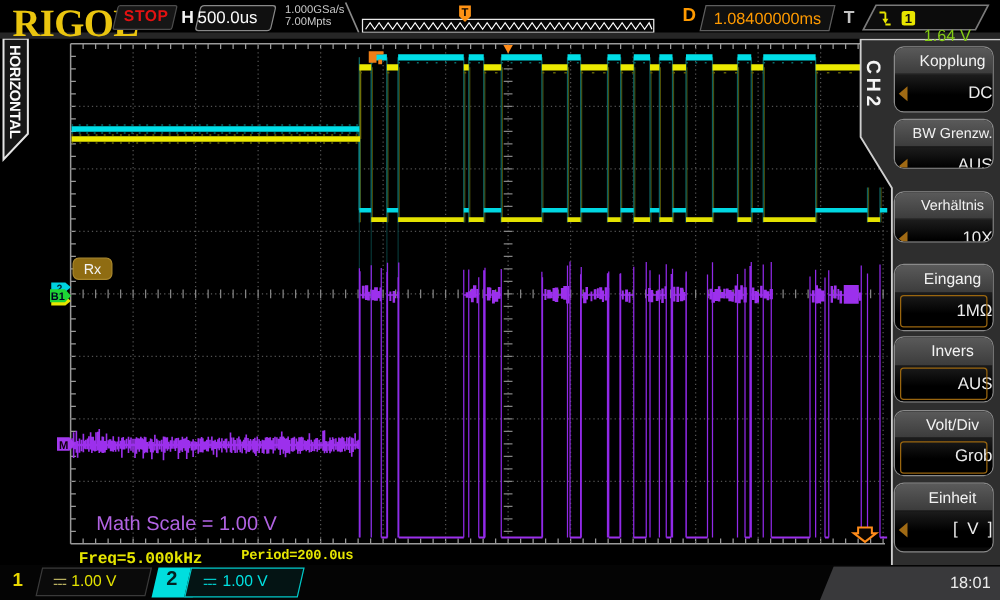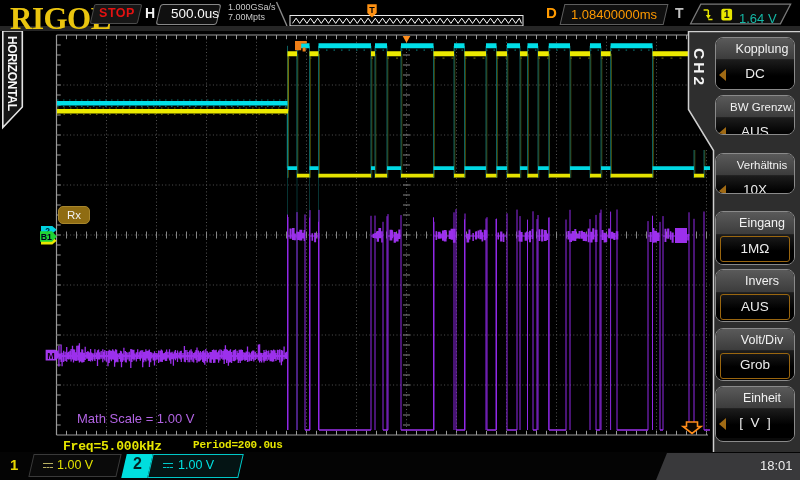--- a/index.html
+++ b/index.html
@@ -10,36 +10,36 @@
 
 #logo { left:10px; top:0.5px; font-family:Liberation Serif, serif; font-weight:bold;
   font-size:31px; color:#eac50f; letter-spacing:-0.5px; }
 #stopbox { left:92px; top:3.5px; width:48px; height:20px; background:#161616;
   border:1.5px solid #4c4c4c; border-radius:2px; }
 #stoptxt { left:96px; top:6px; width:42px; text-align:center; color:#e31212;
   font-size:12.5px; font-weight:bold; letter-spacing:0.5px; }
 #hlab { left:145px; top:5px; font-size:14px; font-weight:bold; color:#f2f2f2; }
 #tbbox { left:158px; top:3.5px; width:61px; height:21px; background:#101010;
   border:1.5px solid #888; border-radius:3px; }
-#tbtxt { left:158px; top:6px; width:61px; text-align:right; color:#fafafa; font-size:13.5px; }
+#tbtxt { left:158px; top:6px; width:61px; text-align:left; color:#fafafa; font-size:13.5px; }
 #srate { left:228px; top:3px; width:52px; text-align:left; color:#c9c9c9;
   font-size:9px; line-height:9.5px; }
 #dlab { left:546px; top:4px; font-size:15px; font-weight:bold; color:#ff9a00; }
 #dbox { left:562px; top:3.5px; width:104px; height:21px; background:#101010;
   border:1.3px solid #5e5e5e; }
 #dtxt { left:562px; top:6.5px; width:104px; text-align:center; color:#ff9a00; font-size:13px; }
 #tlab { left:675px; top:5px; font-size:14px; font-weight:bold; color:#c2c2c2; }
-#tval { left:739px; top:11px; font-size:13px; color:#14b8a6; }
+#tval { left:739px; top:21px; font-size:13px; color:#84cc16; }
 #sep { left:0; top:26px; width:800px; height:4.5px; background:#262626; }
 
 #freq { left:63px; top:439px; font-family:"Liberation Mono", monospace; font-weight:bold;
   font-size:13px; color:#e5e500; letter-spacing:-0.2px; }
 #period { left:193px; top:439px; font-family:"Liberation Mono", monospace; font-weight:bold;
   font-size:11px; color:#e5e500; letter-spacing:-0.2px; }
-#mathscale { left:77px; top:410.5px; font-size:13px; color:#b163e2; }
+#mathscale { left:77px; top:410.5px; font-size:16px; color:#b163e2; }
 #bbar { left:0; top:452px; width:800px; height:28px; background:#040404; }
 #bgrey { left:648px; top:453px; width:152px; height:27px; background:#39393b;
   clip-path:polygon(19px 0, 100% 0, 100% 100%, 8px 100%); }
 #clock { left:760px; top:458px; font-size:13px; color:#ececec; }
 #ch1n { left:10px; top:456px; font-size:15px; font-weight:bold; color:#e8d700; }
 #ch1box { left:31px; top:454px; width:88px; height:23px; background:#0a0a0a;
   border:1.3px solid #3a3a3a; }
 #ch1txt { left:57px; top:458px; font-size:12.5px; color:#e3e200; }
 #ch2tab { left:124px; top:453.5px; width:33px; height:24px; background:#00dede; }
 #ch2n { left:133px; top:455px; font-size:16px; font-weight:bold; color:#032222; }
@@ -48,21 +48,21 @@
 #ch2txt { left:178px; top:458px; font-size:12.5px; color:#00e2e2; }
 .dcic { position:absolute; width:10px; height:5px; }
 .dcic i { position:absolute; left:0; top:0; width:100%; height:0; border-top:1.6px solid; }
 .dcic b { position:absolute; left:0; bottom:0; width:100%; height:0; border-top:1.6px dashed; }
 
 .mitem { position:absolute; left:715px; width:80px; height:53px; background:#0a0a0a;
   border:1.4px solid #8a8a8a; border-radius:8px; overflow:hidden; }
 .mlab { height:22.5px; background:linear-gradient(#5a5a5a,#3c3c3c); color:#f2f2f2;
   font-size:12.5px; text-align:center; line-height:22px; border-bottom:1px solid #222;padding-left:14px; }
 .mval { position:relative; height:29px; background:linear-gradient(#1c1c1c,#000 55%);
-  color:#ececec; font-size:13.5px; text-align:center; line-height:28px; }
+  color:#ececec; font-size:13.5px; text-align:right; line-height:28px; }
 .arr { position:absolute; left:2.5px; top:50%; margin-top:-6px; width:0; height:0;
   border-top:6px solid transparent; border-bottom:6px solid transparent;
   border-right:7px solid #a06a14; }
 .vibox { position:absolute; left:4px; right:4px; top:1.5px; bottom:1.5px;
   border:1.6px solid #9a660f; border-radius:3px; }
 </style></head>
 <body>
 <div id="scr">
 <svg width="800" height="480" viewBox="0 0 800 480" style="position:absolute;left:0;top:0">
 <defs>

